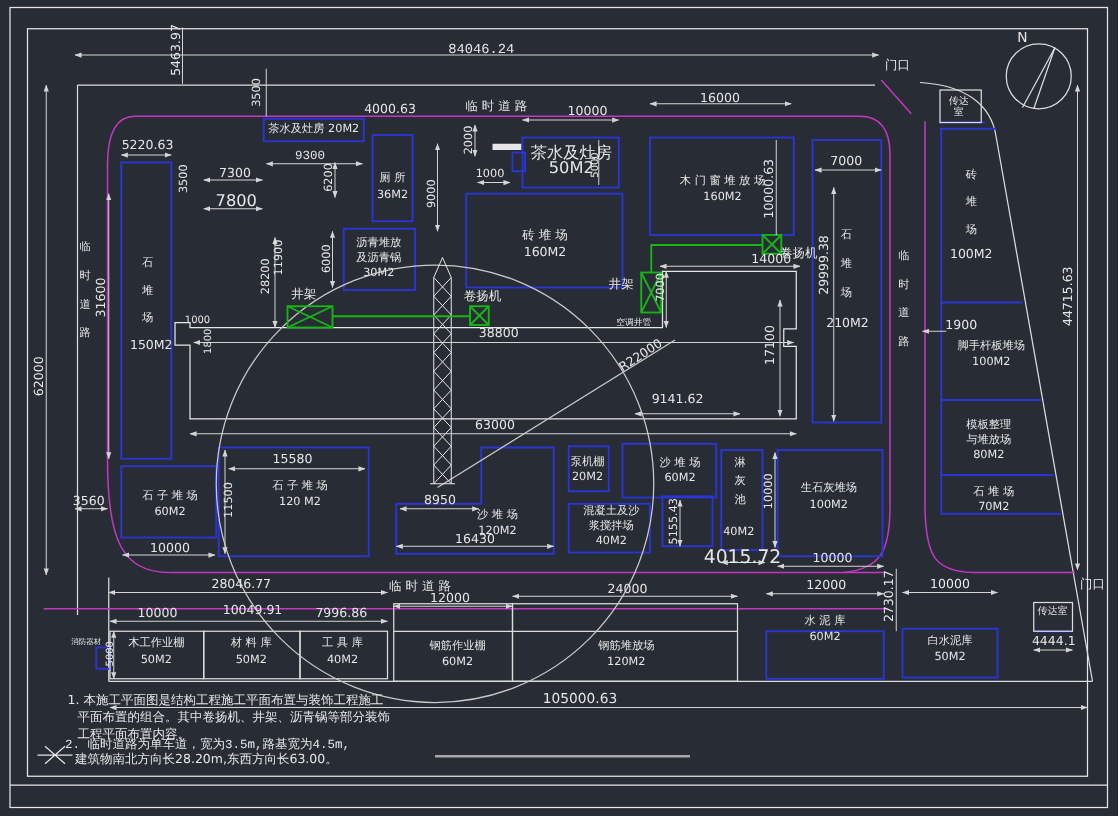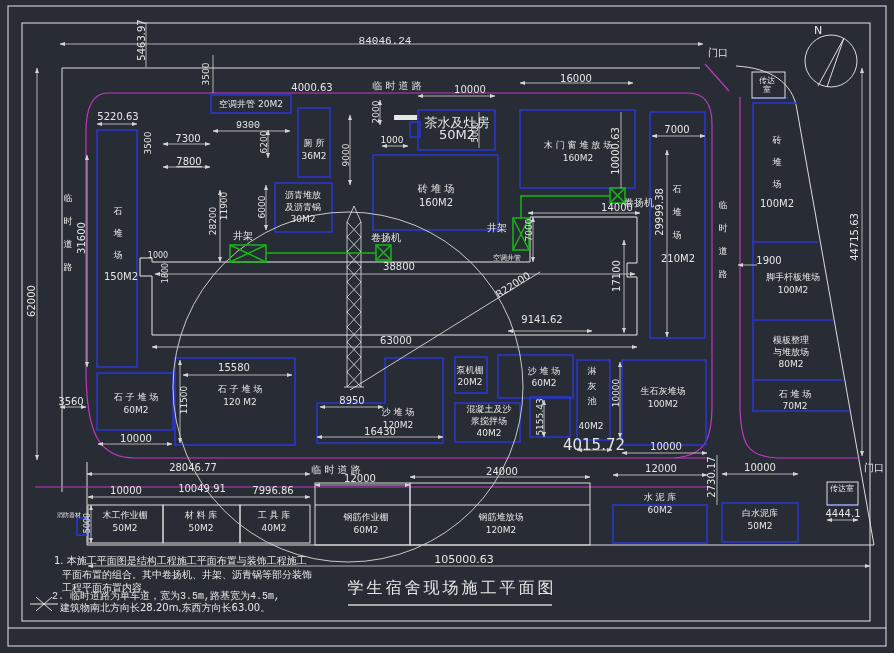--- a/index.html
+++ b/index.html
@@ -233,24 +233,24 @@
       <div class="ann" style="left: 793px; top: 284px; font-size: 9px; line-height: 13px; transform: translate(-50%, -50%);">脚手杆板堆场
 100M2</div>
       <div class="ann" style="left: 791px; top: 352px; font-size: 9px; line-height: 12px; transform: translate(-50%, -50%);">模板整理
 与堆放场
 80M2</div>
       <div class="ann" style="left: 795px; top: 400px; font-size: 9px; line-height: 12px; transform: translate(-50%, -50%);">石 堆 场
 70M2</div>
       <div class="ann" style="left: 616px; top: 151px; font-size: 10px; transform: translate(-50%, -50%) rotate(-90deg);">10000.63</div>
       <div class="ann" style="left: 578px; top: 152px; font-size: 9px; line-height: 13px; transform: translate(-50%, -50%);">木 门 窗 堆 放 场
 160M2</div>
-      <div class="ann" style="left: 251px; top: 104px; font-size: 9px; transform: translate(-50%, -50%);">空调井管 20M2</div>
+      <div class="ann" style="left: 251px; top: 104px; font-size: 9px; transform: translate(-50%, -50%);">茶水及灶房 20M2</div>
       <div class="ann" style="left: 248px; top: 126px; font-size: 10px; transform: translate(-50%, -50%); font-family: Liberation Mono, monospace;">9300</div>
       <div class="ann" style="left: 188px; top: 139px; font-size: 10px; transform: translate(-50%, -50%);">7300</div>
-      <div class="ann" style="left: 189px; top: 162px; font-size: 10px; transform: translate(-50%, -50%); text-decoration: underline;">7800</div>
+      <div class="ann" style="left: 189px; top: 162px; font-size: 13px; transform: translate(-50%, -50%);">7800</div>
       <div class="ann" style="left: 148px; top: 143px; font-size: 9px; transform: translate(-50%, -50%) rotate(-90deg);">3500</div>
       <div class="ann" style="left: 264px; top: 142px; font-size: 9px; transform: translate(-50%, -50%) rotate(-90deg);">6200</div>
       <div class="ann" style="left: 314px; top: 150px; font-size: 9px; line-height: 13px; transform: translate(-50%, -50%);">厕 所
 36M2</div>
       <div class="ann" style="left: 346px; top: 155px; font-size: 9px; transform: translate(-50%, -50%) rotate(-90deg);">9000</div>
       <div class="ann" style="left: 376px; top: 112px; font-size: 9px; transform: translate(-50%, -50%) rotate(-90deg);">2000</div>
       <div class="ann" style="left: 392px; top: 140px; font-size: 9px; transform: translate(-50%, -50%);">1000</div>
       <div class="ann" style="left: 457px; top: 129px; font-size: 13px; line-height: 12px; transform: translate(-50%, -50%);">茶水及灶房
 50M2</div>
       <div class="ann" style="left: 476px; top: 132px; font-size: 8px; transform: translate(-50%, -50%) rotate(-90deg);">5000</div>
@@ -349,17 +349,16 @@
     </div>
 
 <div id="notes">
       <div class="note" style="left: 54px; top: 556px;">1. 本施工平面图是结构工程施工平面布置与装饰工程施工</div>
       <div class="note" style="left: 62px; top: 570px;">平面布置的组合。其中卷扬机、井架、沥青锅等部分装饰</div>
       <div class="note" style="left: 62px; top: 583px;">工程平面布置内容。</div>
       <div class="note" style="left: 52px; top: 592px; font-family: Liberation Mono, monospace;">2. 临时道路为单车道，宽为3.5m,路基宽为4.5m,</div>
       <div class="note" style="left: 60px; top: 603px;">建筑物南北方向长28.20m,东西方向长63.00。</div>
     </div>
 
-<div id="title" style="left:452px;top:588px">学生宿舍现场施工平面图</div>
 
 <div class="ann" style="left:818px;top:31px;font-size:11px;transform:translate(-50%,-50%)">N</div>
 
 </div>
 
 </body></html>

